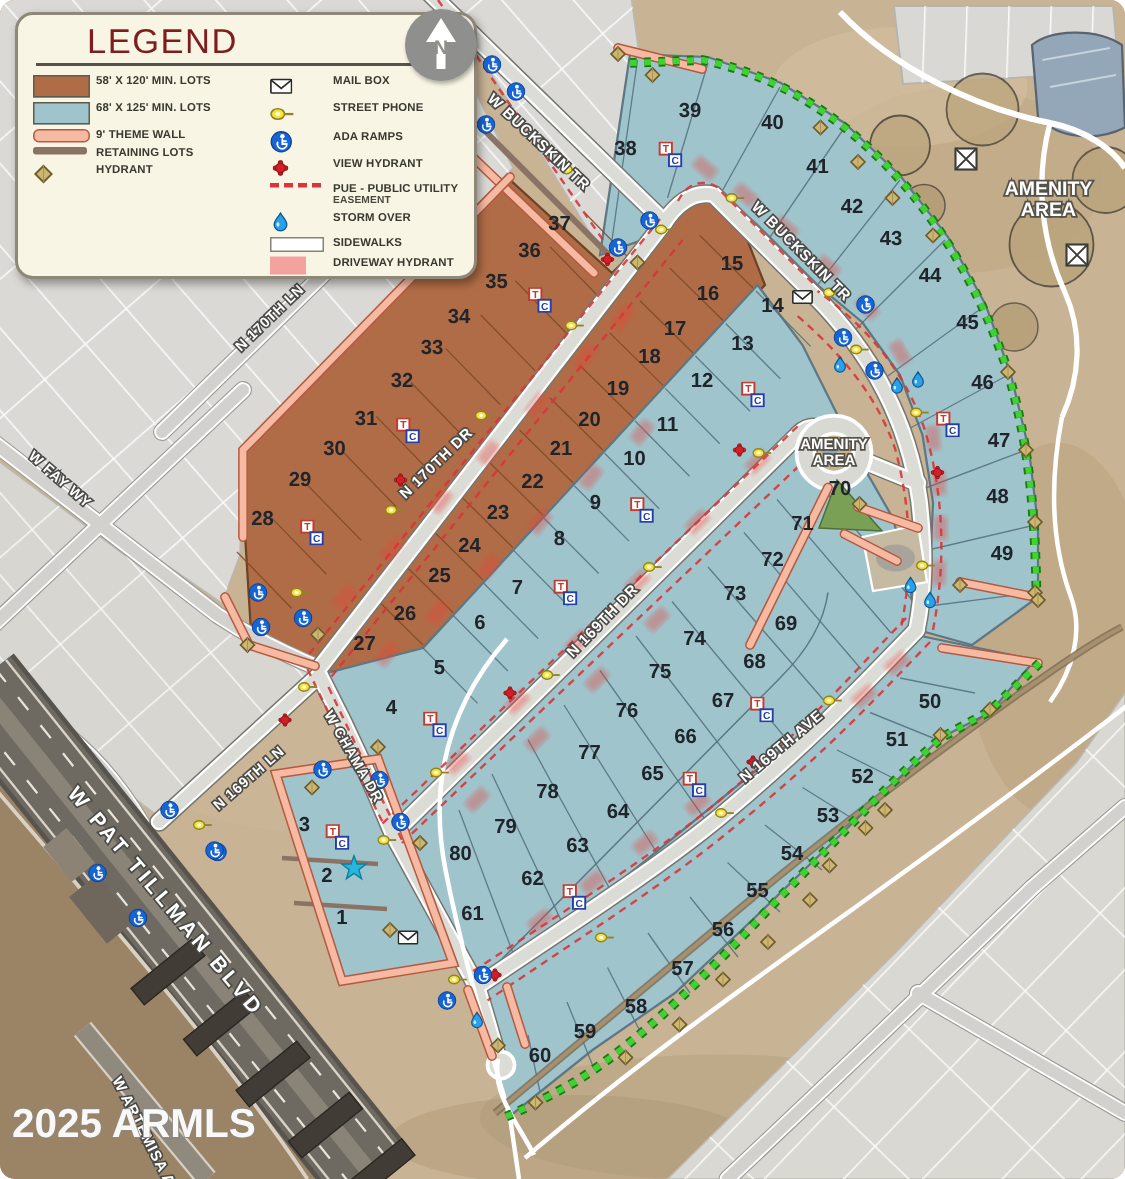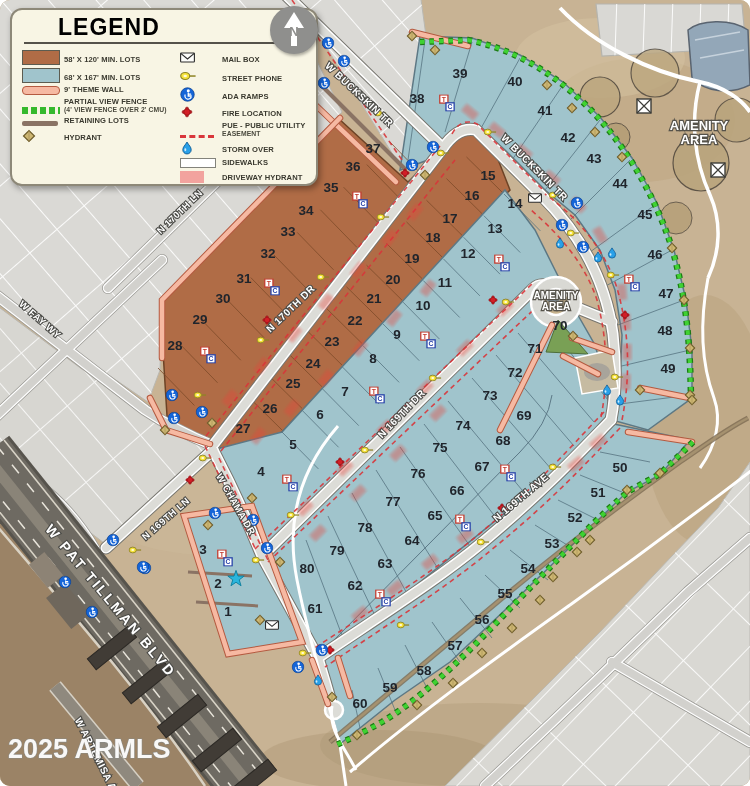--- a/index.html
+++ b/index.html
@@ -5,28 +5,28 @@
   html,body{margin:0;padding:0;background:#ffffff;}
   body{width:750px;height:786px;position:relative;overflow:hidden;
        font-family:"Liberation Sans", sans-serif;}
   #stage{position:absolute;inset:0;border-radius:10px;overflow:hidden;background:#c8b394;}
   svg text{font-family:"Liberation Sans", sans-serif;}
 
   
   #legend{position:absolute;left:10px;top:8px;width:308px;height:178px;
           background:#f8f5e4;border:2px solid #8d8878;border-radius:12px;
           box-shadow:2px 3px 6px rgba(0,0,0,.35);z-index:5;padding:4px 8px 2px 10px;box-sizing:border-box;}
-  #legend .ltitle{font-size:23px;font-weight:700;letter-spacing:1px;color:#000000;
+  #legend .ltitle{font-size:23px;font-weight:400;letter-spacing:1px;color:#7f1d1d;
                   margin:0 0 1px 36px;}
   #legend .lrule{border-bottom:2px solid #55524a;margin:0 4px 4px 2px;}
   #legend .cols{display:flex;}
   #legend .col{display:flex;flex-direction:column;}
   #legend .col.left{width:158px;}
   #legend .col.right{width:128px;}
-  .lrow{display:flex;align-items:flex-end;margin:1.5px 0;}
+  .lrow{display:flex;align-items:flex-start;margin:1.5px 0;}
   .licon{width:42px;display:flex;align-items:center;justify-content:flex-start;flex:0 0 42px;}
   .ltxt{font-size:7.6px;font-weight:700;color:#3a392f;line-height:1.15;letter-spacing:.1px;}
   .lsub{display:block;font-size:6.8px;font-weight:600;color:#4a493d;}
   .sw{width:36px;height:13px;border:1px solid #5c5c50;}
   .sw-wall{width:36px;height:7px;background:#f6b9a2;border:1px solid #b45a40;border-radius:4px;}
   .sw-fence{width:38px;height:7px;background:repeating-linear-gradient(90deg,#35b92c 0 6px,transparent 6px 9px);}
   .sw-ret{width:36px;height:5px;background:#8a7364;border-radius:2px;}
   .sw-side{width:34px;height:8px;background:#ffffff;border:1px solid #83837b;}
   .sw-drive{width:24px;height:12px;background:#f2a39e;}
   .pue-dash{width:34px;border-top:3.5px dashed #d9363b;}
@@ -619,33 +619,27 @@
       <div class="lrow">
         <span class="licon">
               <span class="sw" id="sw-brown" style="background: rgb(176, 108, 70);"></span>
             </span>
         <span class="ltxt">58' X 120' MIN. LOTS</span>
       </div>
       <div class="lrow">
         <span class="licon">
               <span class="sw" id="sw-blue" style="background: rgb(160, 196, 204);"></span>
             </span>
-        <span class="ltxt">68' X 167' MIN. LOTS</span>
+        <span class="ltxt">68' X 125' MIN. LOTS</span>
       </div>
       <div class="lrow">
         <span class="licon">
               <span class="sw-wall"></span>
             </span>
         <span class="ltxt">9' THEME WALL</span>
-      </div>
-      <div class="lrow">
-        <span class="licon">
-              <span class="sw-fence"></span>
-            </span>
-        <span class="ltxt"><span>PARTIAL VIEW FENCE</span><span class="lsub">(4' VIEW FENCE OVER 2' CMU)</span></span>
       </div>
       <div class="lrow">
         <span class="licon">
               <span class="sw-ret"></span>
             </span>
         <span class="ltxt">RETAINING LOTS</span>
       </div>
       <div class="lrow">
         <span class="licon">
               <svg width="14" height="14">
@@ -679,21 +673,21 @@
               </svg>
             </span>
         <span class="ltxt">ADA RAMPS</span>
       </div>
       <div class="lrow">
         <span class="licon">
               <svg width="14" height="14">
                 <use href="#sym-hydrant"></use>
               </svg>
             </span>
-        <span class="ltxt">FIRE LOCATION</span>
+        <span class="ltxt">VIEW HYDRANT</span>
       </div>
       <div class="lrow">
         <span class="licon">
               <span class="pue-dash"></span>
             </span>
         <span class="ltxt"><span>PUE - PUBLIC UTILITY</span><span class="lsub">EASEMENT</span></span>
       </div>
       <div class="lrow">
         <span class="licon">
               <svg width="14" height="14">

